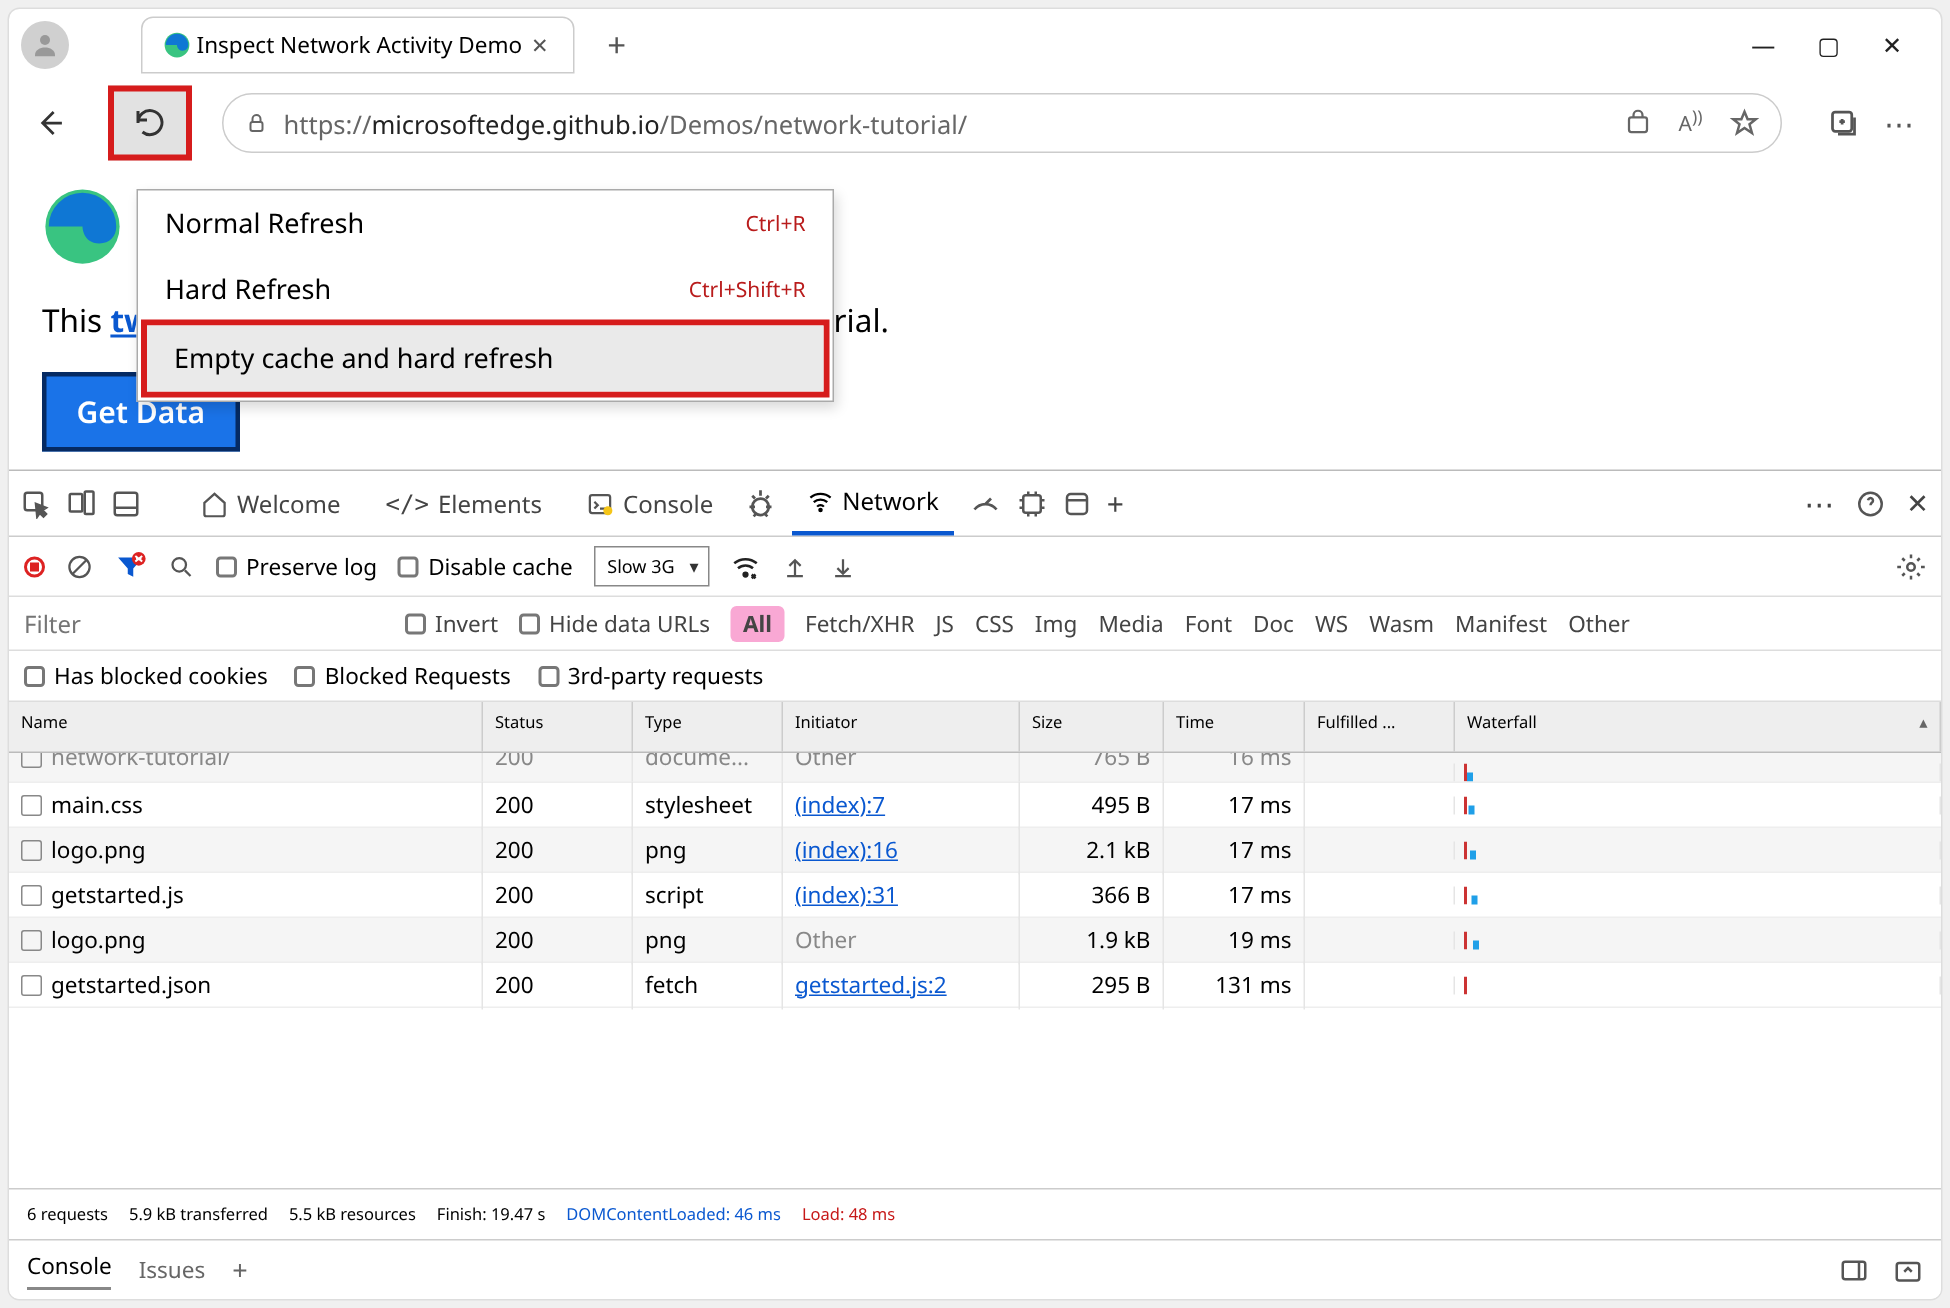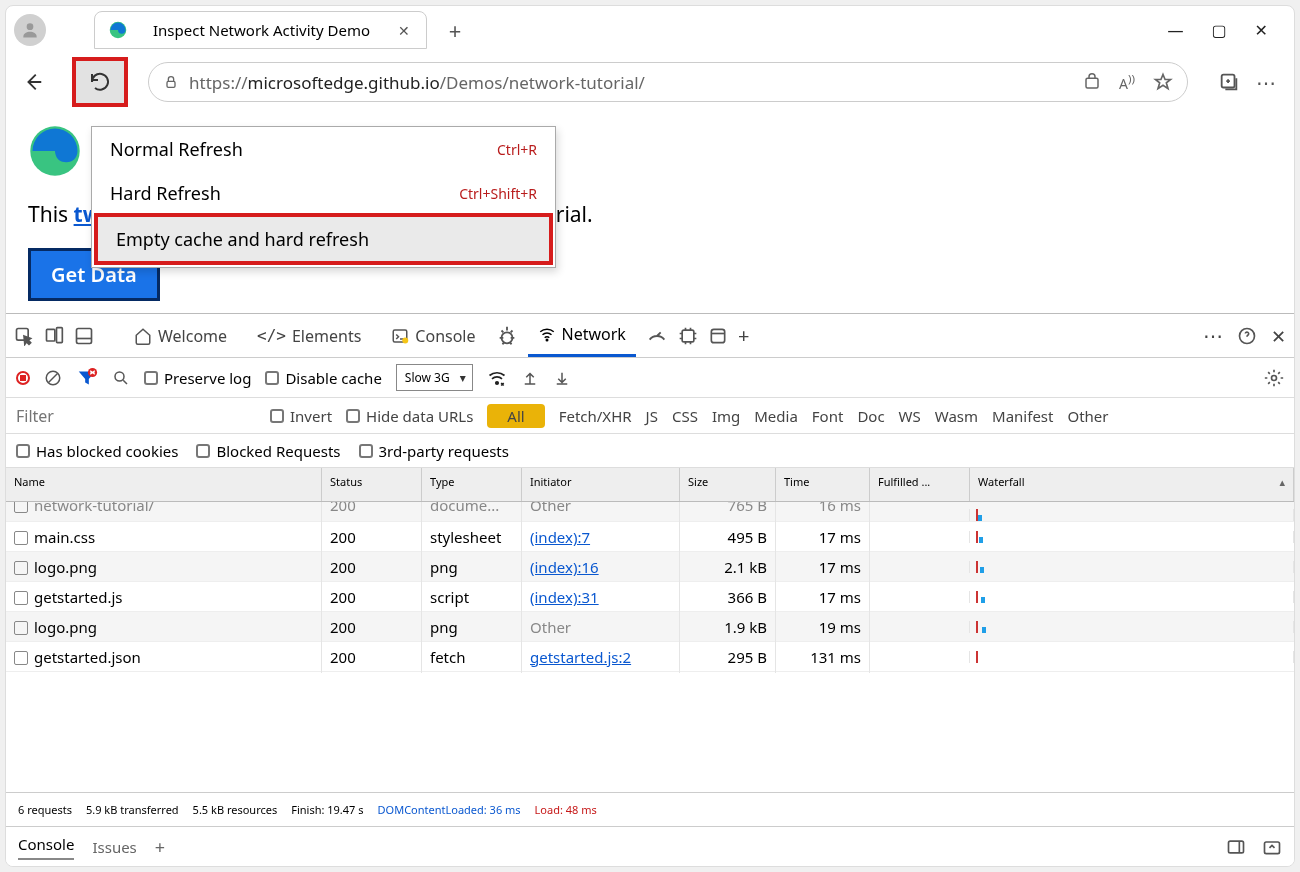--- a/index.html
+++ b/index.html
@@ -1,20 +1,20 @@
 <!DOCTYPE html>
 <html><head>
 <meta charset="utf-8">
 <style>
 * { box-sizing: border-box; margin: 0; padding: 0; font-family: "Segoe UI", system-ui, sans-serif; }
 body { background: #f0f0f0; width: 1300px; height: 872px; overflow: hidden; }
 .window { background: #fff; border-radius: 8px; width: 1290px; height: 862px; margin: 5px auto; border: 1px solid #ddd; display: flex; flex-direction: column; overflow: hidden; position: relative; }
 .titlebar { display: flex; align-items: center; height: 48px; padding: 0 8px; gap: 8px; }
 .avatar { width: 32px; height: 32px; border-radius: 50%; background: #d0d0d0; display: flex; align-items: center; justify-content: center; color: #888; }
-.tab { display: flex; align-items: center; height: 38px; padding: 0 14px; border: 1px solid #ccc; border-radius: 8px 8px 0 0; gap: 26px; background: #fff; margin-left: 40px; }
+.tab { display: flex; align-items: center; height: 38px; padding: 0 14px; border: 1px solid #ccc; border-radius: 8px 8px 0 0; gap: 4px; background: #fff; margin-left: 40px; }
 .edge-logo { width: 18px; height: 18px; }
 .tab-title { font-size: 15px; }
 .tab-x { color: #555; font-size: 14px; padding: 0 2px; cursor: pointer; }
 .newtab { font-size: 22px; color: #555; padding: 0 14px; cursor: pointer; }
 .win-controls { margin-left: auto; display: flex; gap: 28px; padding-right: 18px; color: #222; font-size: 16px; }
 .win-controls span { cursor: pointer; }
 .addrbar { display: flex; align-items: center; height: 56px; padding: 0 8px; gap: 20px; }
 .nav-btn { width: 38px; height: 38px; display: flex; align-items: center; justify-content: center; color: #333; border-radius: 4px; cursor: pointer; }
 .refresh-box { width: 56px; height: 50px; border: 4px solid #d61c1c; display: flex; align-items: center; justify-content: center; background: #e2e2e2; }
 .url-pill { flex: 1; display: flex; align-items: center; height: 40px; border: 1px solid #ccc; border-radius: 20px; padding: 0 14px; gap: 10px; color: #666; font-size: 17px; }
@@ -36,21 +36,21 @@
 .dt-tab { display: flex; align-items: center; gap: 6px; padding: 0 10px; height: 100%; cursor: pointer; font-size: 16px; }
 .dt-tab.active { border-bottom: 3px solid #0a58d0; color: #000; }
 .dt-tabs-right { margin-left: auto; display: flex; gap: 14px; align-items: center; }
 .dt-row2 { display: flex; align-items: center; height: 40px; padding: 0 10px; gap: 14px; border-bottom: 1px solid #ddd; font-size: 15px; }
 .rec-dot { width: 14px; height: 14px; border: 2px solid #d22; border-radius: 50%; display: inline-block; }
 .rec-sq { width: 6px; height: 6px; background: #d22; }
 .select { border: 1px solid #888; padding: 4px 22px 4px 8px; font-size: 12px; background: #fff; position: relative; }
 .select::after { content: "▾"; position: absolute; right: 6px; color: #333; }
 .dt-row3 { display: flex; align-items: center; height: 36px; padding: 0 10px; gap: 14px; border-bottom: 1px solid #ddd; font-size: 15px; flex-wrap: wrap; color: #444; }
 .filter-input { border: none; font-size: 16px; color: #000000; padding: 2px 0; width: 240px; }
-.pill-all { background: #eab308; padding: 2px 20px; border-radius: 4px; }
+.pill-all { background: #f9a8d4; padding: 2px 8px; border-radius: 4px; font-weight: bold; }
 .dt-row4 { display: flex; align-items: center; height: 34px; padding: 0 10px; gap: 18px; border-bottom: 1px solid #ddd; font-size: 15px; }
 .chk { display: inline-flex; align-items: center; gap: 6px; }
 .chk .box { width: 14px; height: 14px; border: 2px solid #777; border-radius: 3px; display: inline-block; }
 .grid { flex: 1; display: flex; flex-direction: column; min-height: 0; }
 .ghead { display: flex; height: 34px; border-bottom: 1px solid #bbb; background: #eee; font-size: 11px; }
 .gcol { padding: 6px 8px; border-right: 1px solid #ccc; overflow: hidden; text-overflow: ellipsis; white-space: nowrap; }
 .c-name { width: 316px; } .c-st { width: 100px; } .c-ty { width: 100px; } .c-in { width: 158px; } .c-sz { width: 96px; text-align: right; } .c-tm { width: 94px; text-align: right; } .c-fu { width: 100px; } .c-wf { flex: 1; position: relative; }
 .grow { display: flex; height: 30px; font-size: 15px; align-items: center; border-bottom: 1px solid #eee; }
 .grow:nth-child(odd) { background: #f5f5f5; }
 .grow .gcol { border-right: 1px solid #e5e5e5; }
@@ -403,21 +403,21 @@
             </div>
           </div>
         </div>
     </div>
 
     <div class="footer">
       <span>6 requests</span>
       <span>5.9 kB transferred</span>
       <span>5.5 kB resources</span>
       <span>Finish: 19.47 s</span>
-      <span class="blue">DOMContentLoaded: 36 ms</span>
+      <span class="blue">DOMContentLoaded: 46 ms</span>
       <span class="red">Load: 48 ms</span>
     </div>
 
     <div class="drawer">
       <span class="act">Console</span>
       <span>Issues</span>
       <span style="font-size:18px;">+</span>
       <div class="drawer-right">
         <svg width="20" height="20" viewBox="0 0 24 24" fill="none" stroke="#555" stroke-width="2">
             <rect x="3" y="5" width="18" height="14" rx="2"></rect>

